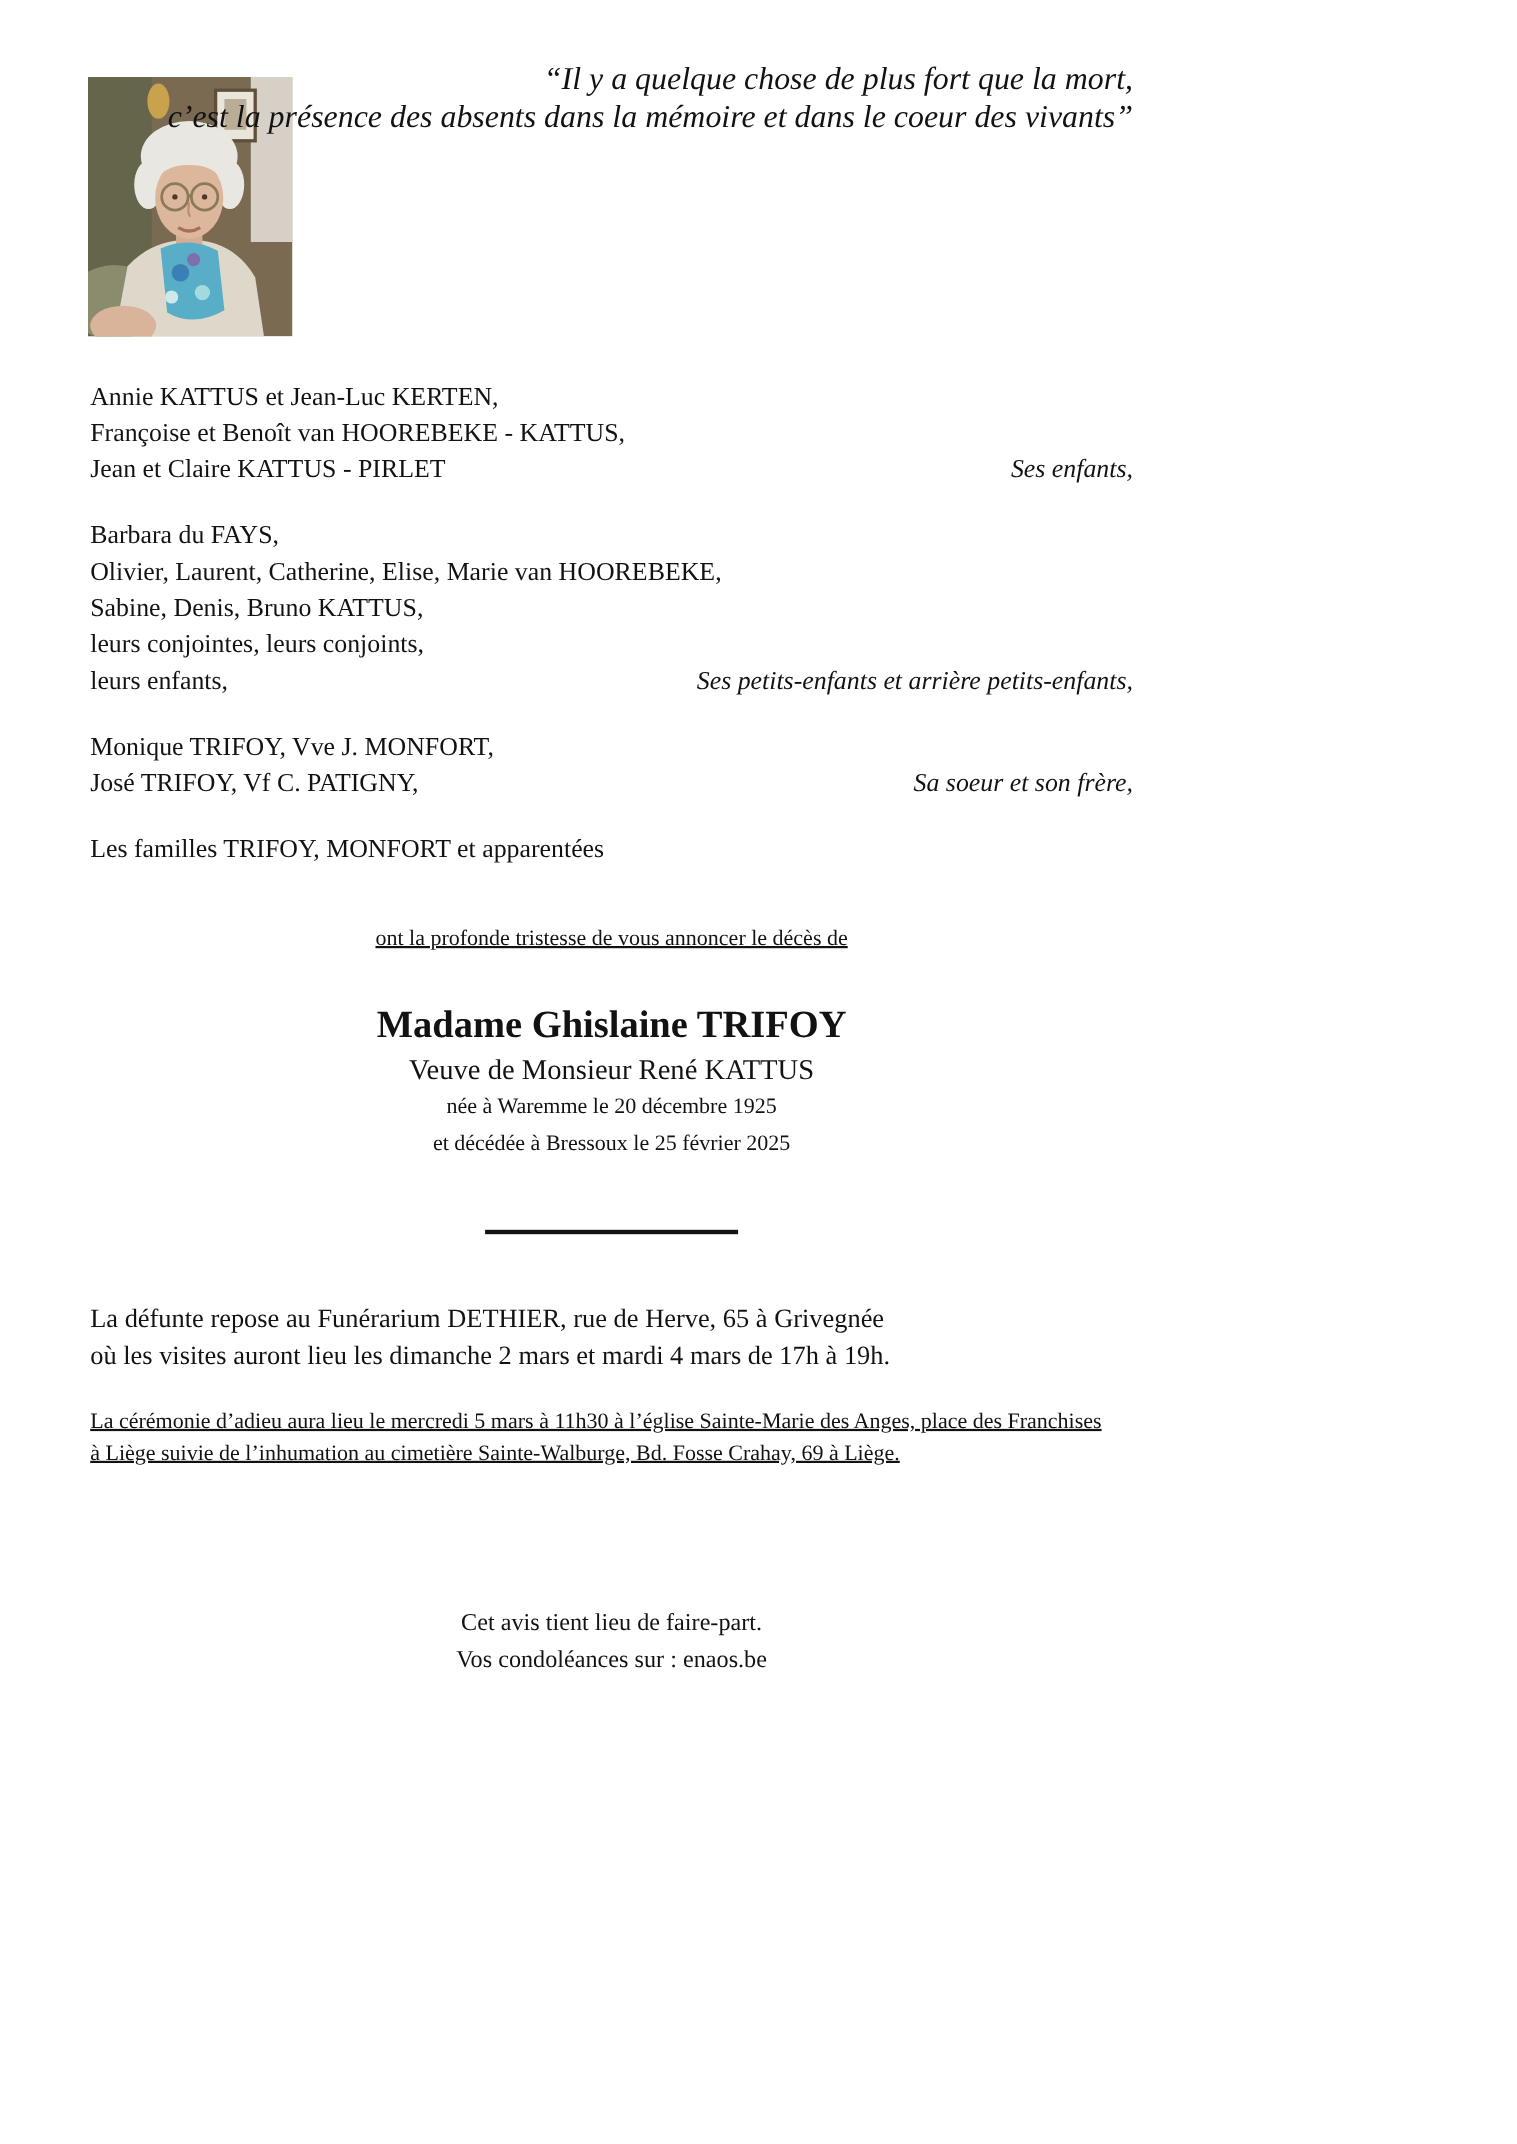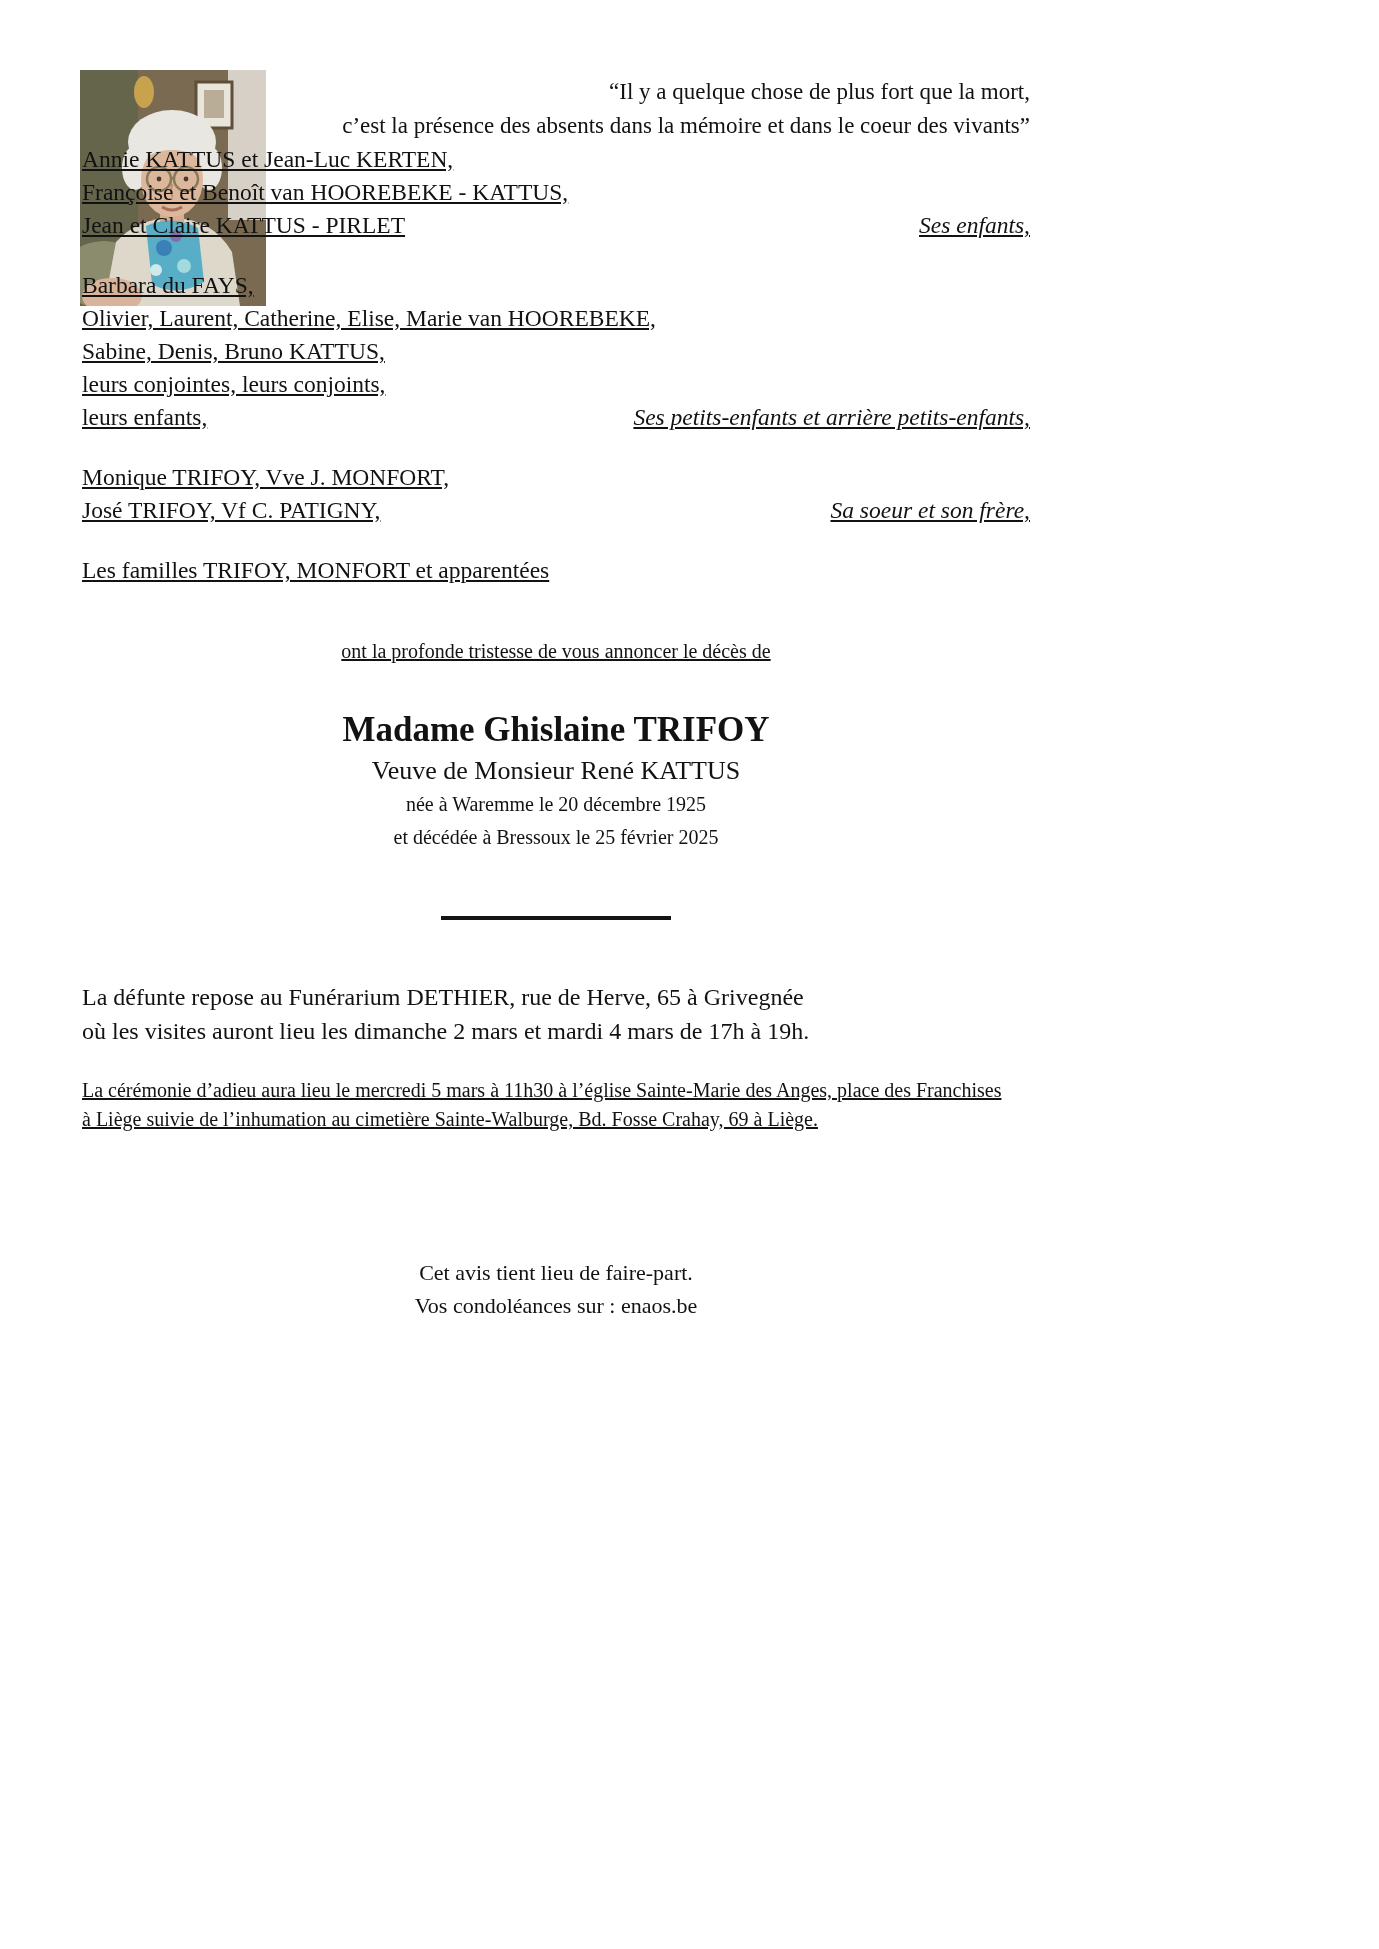--- a/index.html
+++ b/index.html
@@ -22,29 +22,30 @@
   .portrait {
     position: absolute;
     left: 80px;
     top: 70px;
     width: 186px;
     height: 236px;
     overflow: hidden;
   }
   .portrait svg { display: block; width: 100%; height: 100%; }
   .quote {
-    padding-top: 75px;
+    padding-top: 55px;
     text-align: right;
-    font-size: 23px;
+    font-style: italic;
+    font-size: 29px;
     line-height: 34px;
   }
   .names {
+    margin-top: 222px;
     font-size: 23.5px;
     line-height: 33px;
-    text-decoration: underline;
   }
   .group { margin-bottom: 27px; }
   .line { white-space: nowrap; }
   .line-row {
     display: flex;
     justify-content: space-between;
     align-items: baseline;
   }
   .relation {
     font-style: italic;

